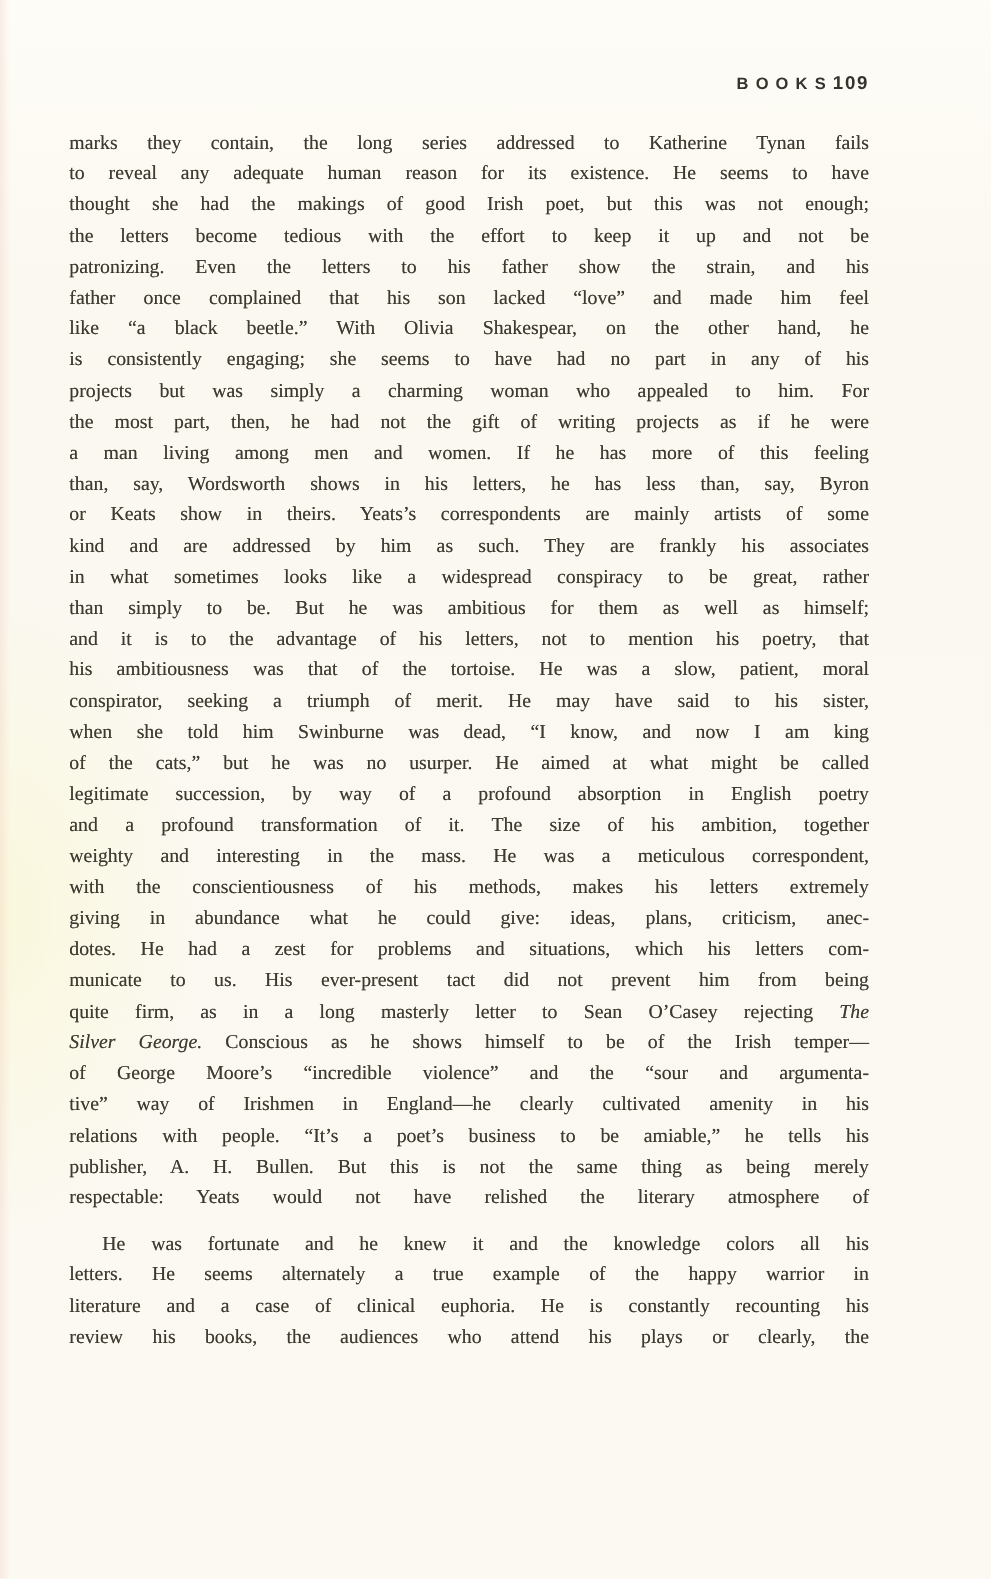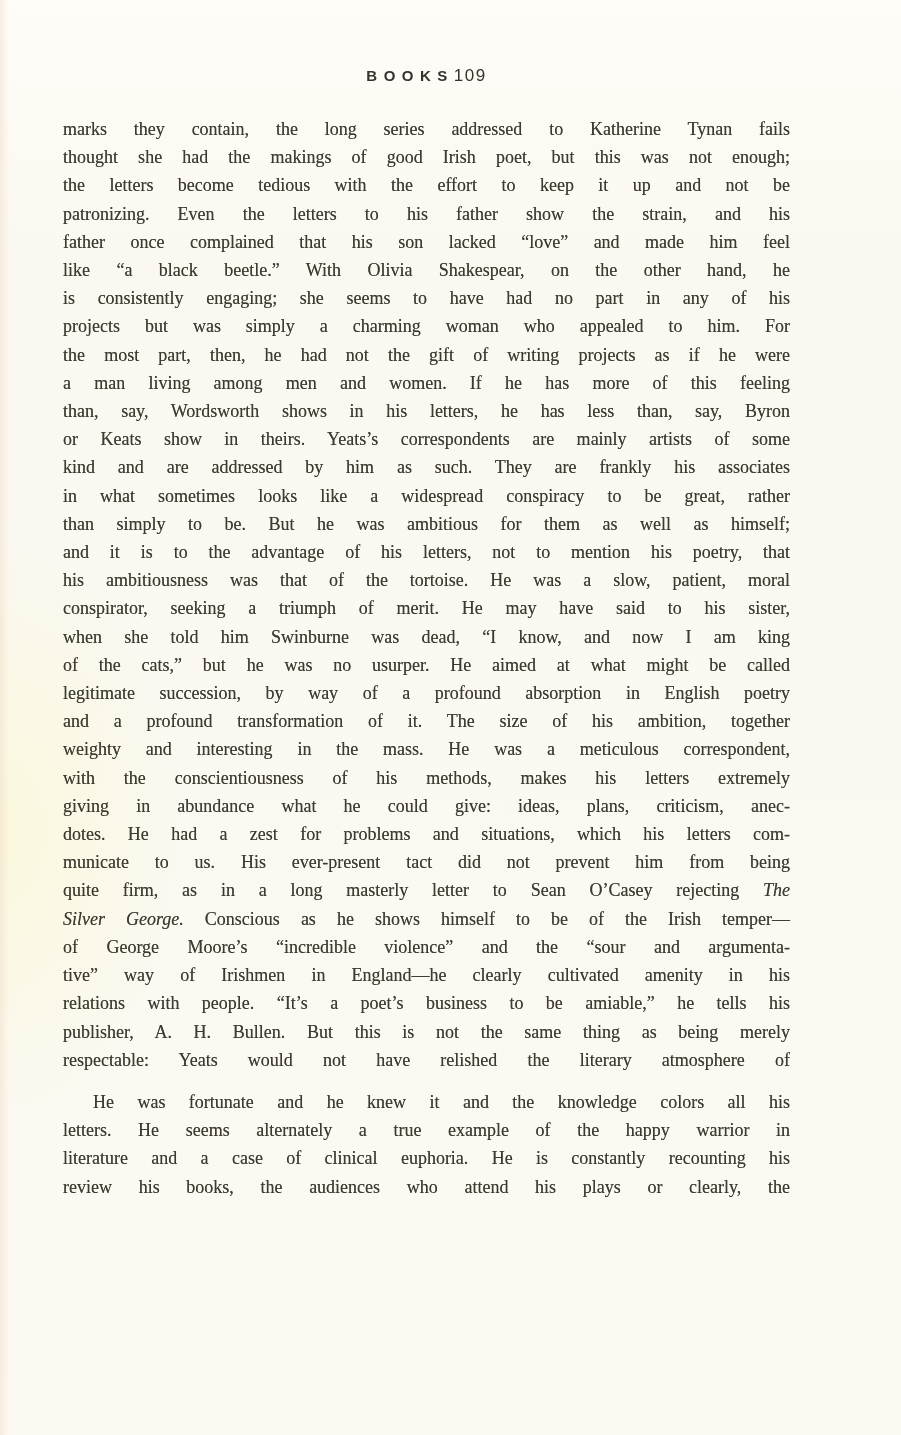--- a/index.html
+++ b/index.html
@@ -19,32 +19,32 @@
     overflow:hidden;
     background-color:var(--paper);
     background-image:
       linear-gradient(90deg, rgba(240,200,180,0.30) 0px, rgba(240,200,180,0.0) 9px),
       radial-gradient(ellipse 260px 420px at 0% 58%, rgba(250,247,205,0.55), rgba(250,247,205,0) 70%),
       linear-gradient(180deg, rgba(255,253,248,0.9) 0%, rgba(250,248,238,0.2) 18%, rgba(252,250,243,0.55) 100%);
   }
   .running-head{
     position:absolute;
     top:66px;left:63px;width:727px;
-    display:flex;justify-content:center;align-items:baseline;
+    display:flex;justify-content:flex-end;align-items:baseline;
   }
   .running-head .section{
     font-family:"Liberation Sans", sans-serif;
     font-weight:bold;
     font-size:15px;
     letter-spacing:6.5px;
     color:var(--head-ink);
   }
   .running-head .pagenum{
     font-family:"Liberation Sans", sans-serif;
-    font-weight:normal;
+    font-weight:bold;
     font-size:17px;
     letter-spacing:1.5px;
     color:var(--head-ink);
   }
   .body-text{
     position:absolute;
     top:115px;left:63px;width:727px;
     color:var(--ink);
     font-size:18px;
     text-shadow:0 0 0.45px rgba(61,59,48,0.65);
@@ -67,20 +67,21 @@
 <body>
 
 <div class="page">
   <header class="running-head">
     <span class="section">BOOKS</span>
     <span class="pagenum">109</span>
   </header>
   <main class="body-text">
       <div class="paragraph">
         <div class="line"><span>marks they contain, the long series addressed to Katherine Tynan fails</span></div>
+        <div class="line"><span>to reveal any adequate human reason for its existence. He seems to have</span></div>
         <div class="line"><span>thought she had the makings of good Irish poet, but this was not enough;</span></div>
         <div class="line"><span>the letters become tedious with the effort to keep it up and not be</span></div>
         <div class="line"><span>patronizing. Even the letters to his father show the strain, and his</span></div>
         <div class="line"><span>father once complained that his son lacked “love” and made him feel</span></div>
         <div class="line"><span>like “a black beetle.” With Olivia Shakespear, on the other hand, he</span></div>
         <div class="line"><span>is consistently engaging; she seems to have had no part in any of his</span></div>
         <div class="line"><span>projects but was simply a charming woman who appealed to him. For</span></div>
         <div class="line"><span>the most part, then, he had not the gift of writing projects as if he were</span></div>
         <div class="line"><span>a man living among men and women. If he has more of this feeling</span></div>
         <div class="line"><span>than, say, Wordsworth shows in his letters, he has less than, say, Byron</span></div>

